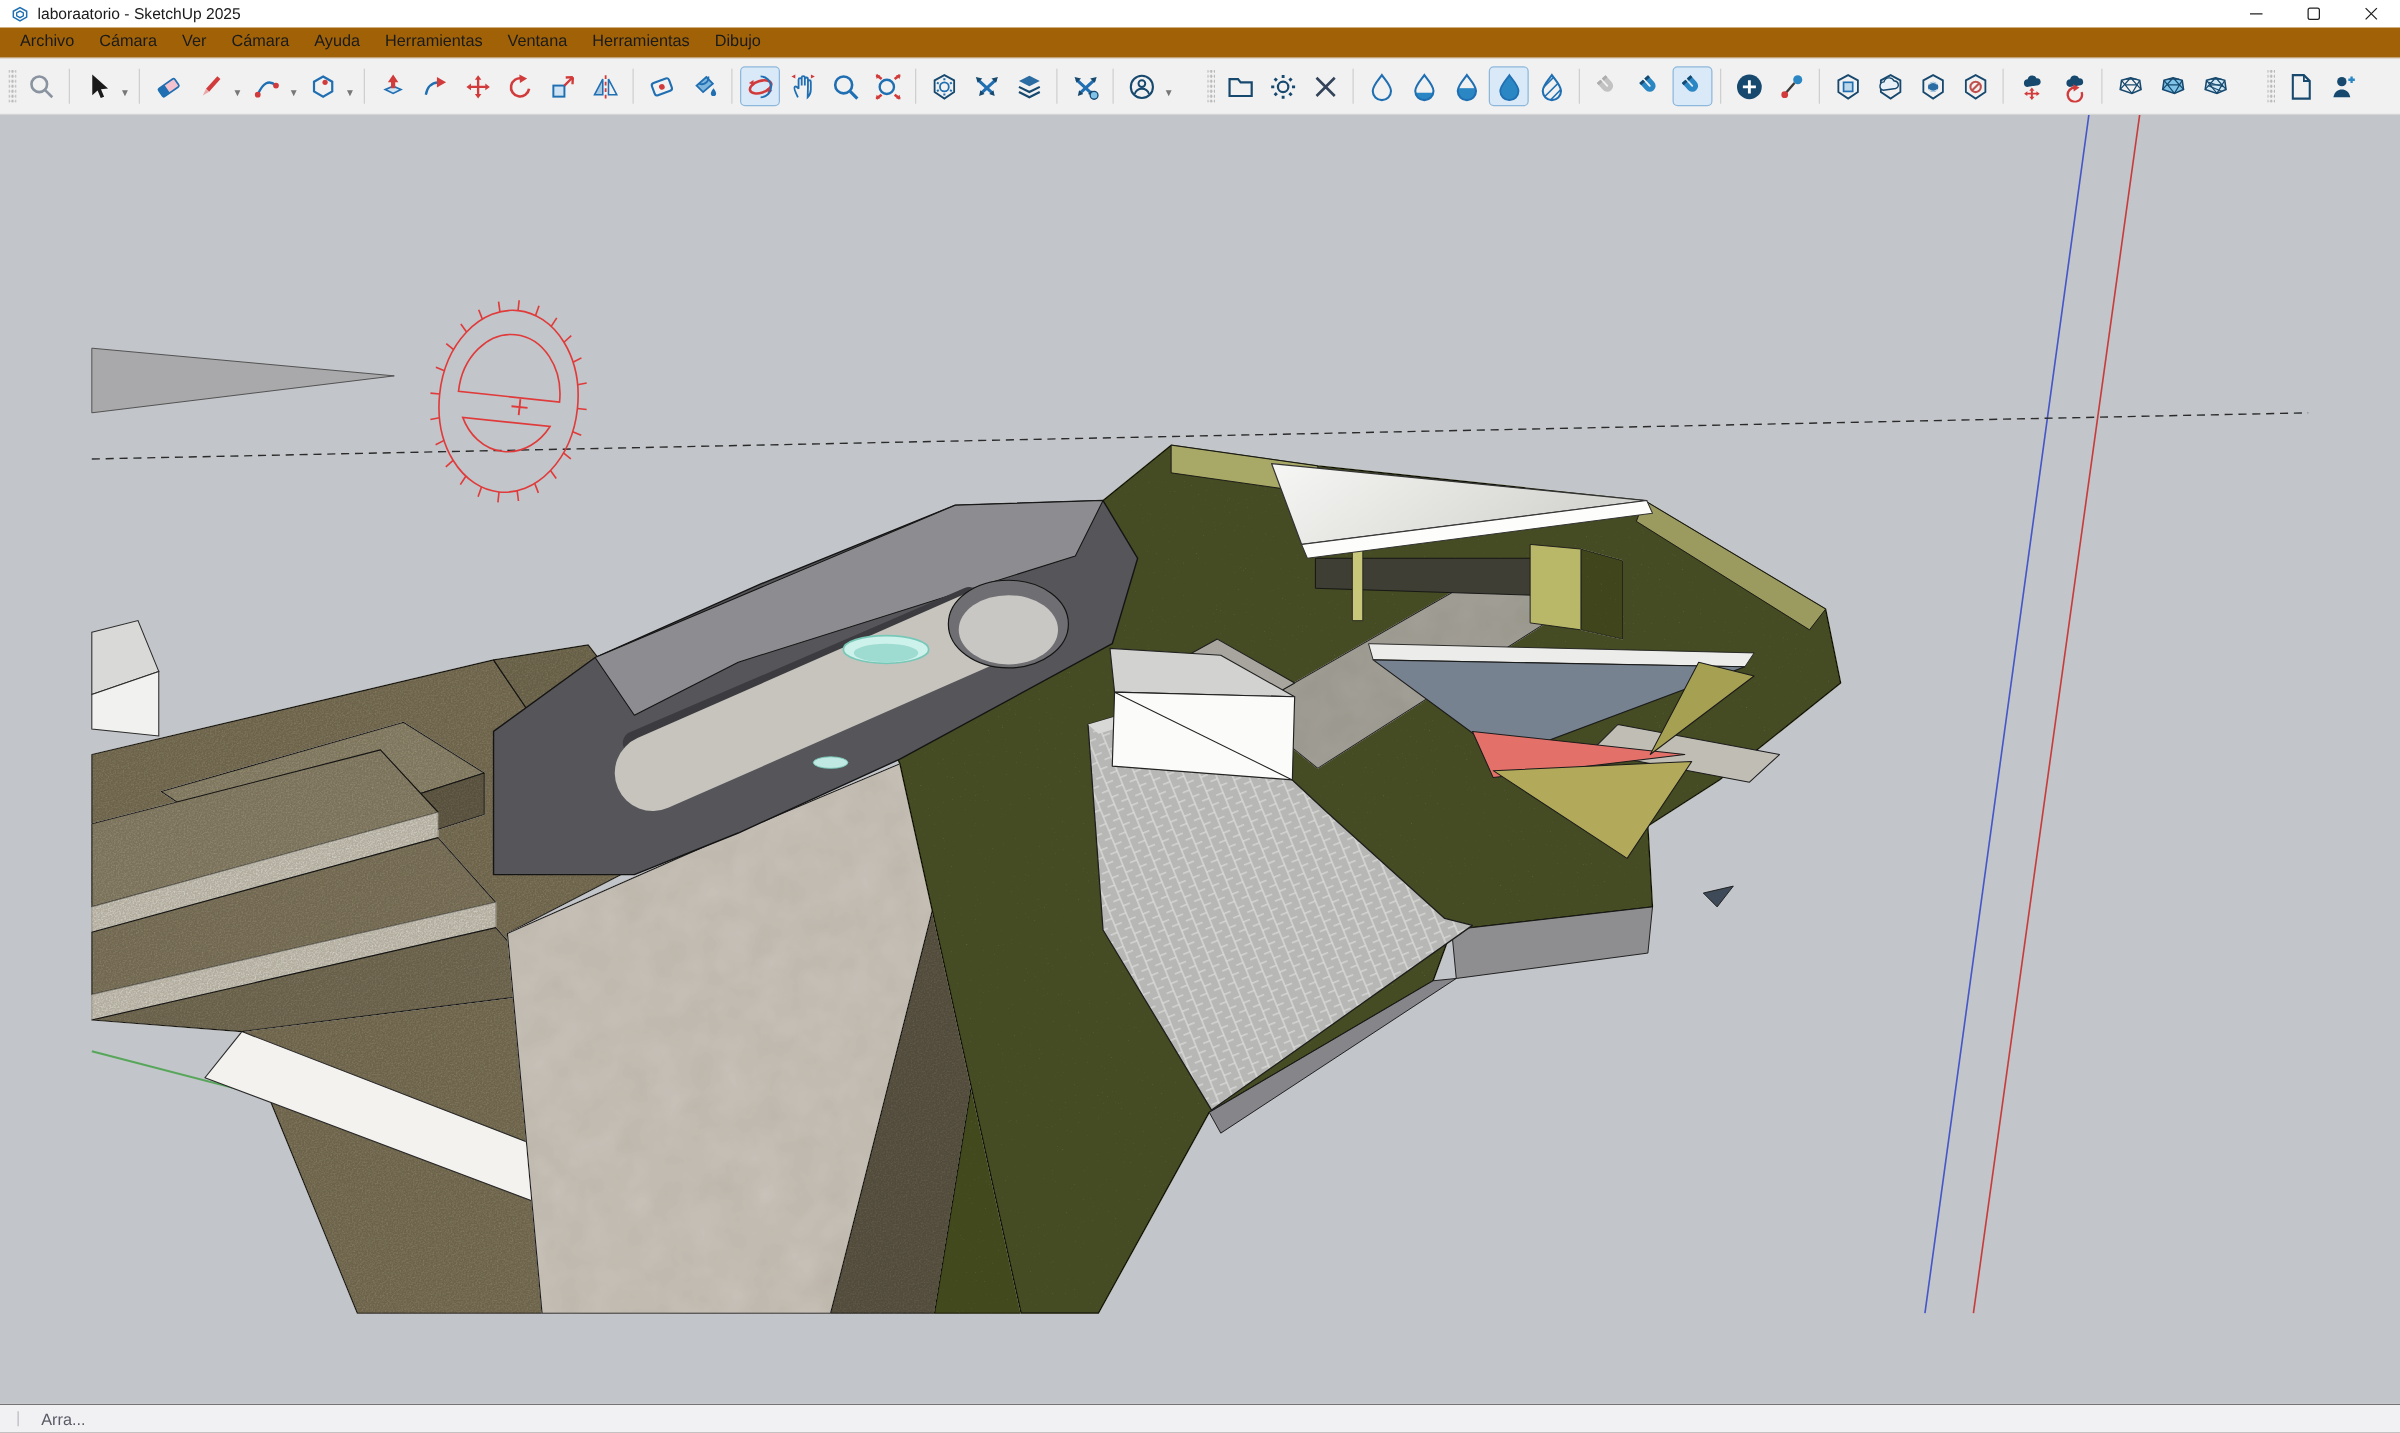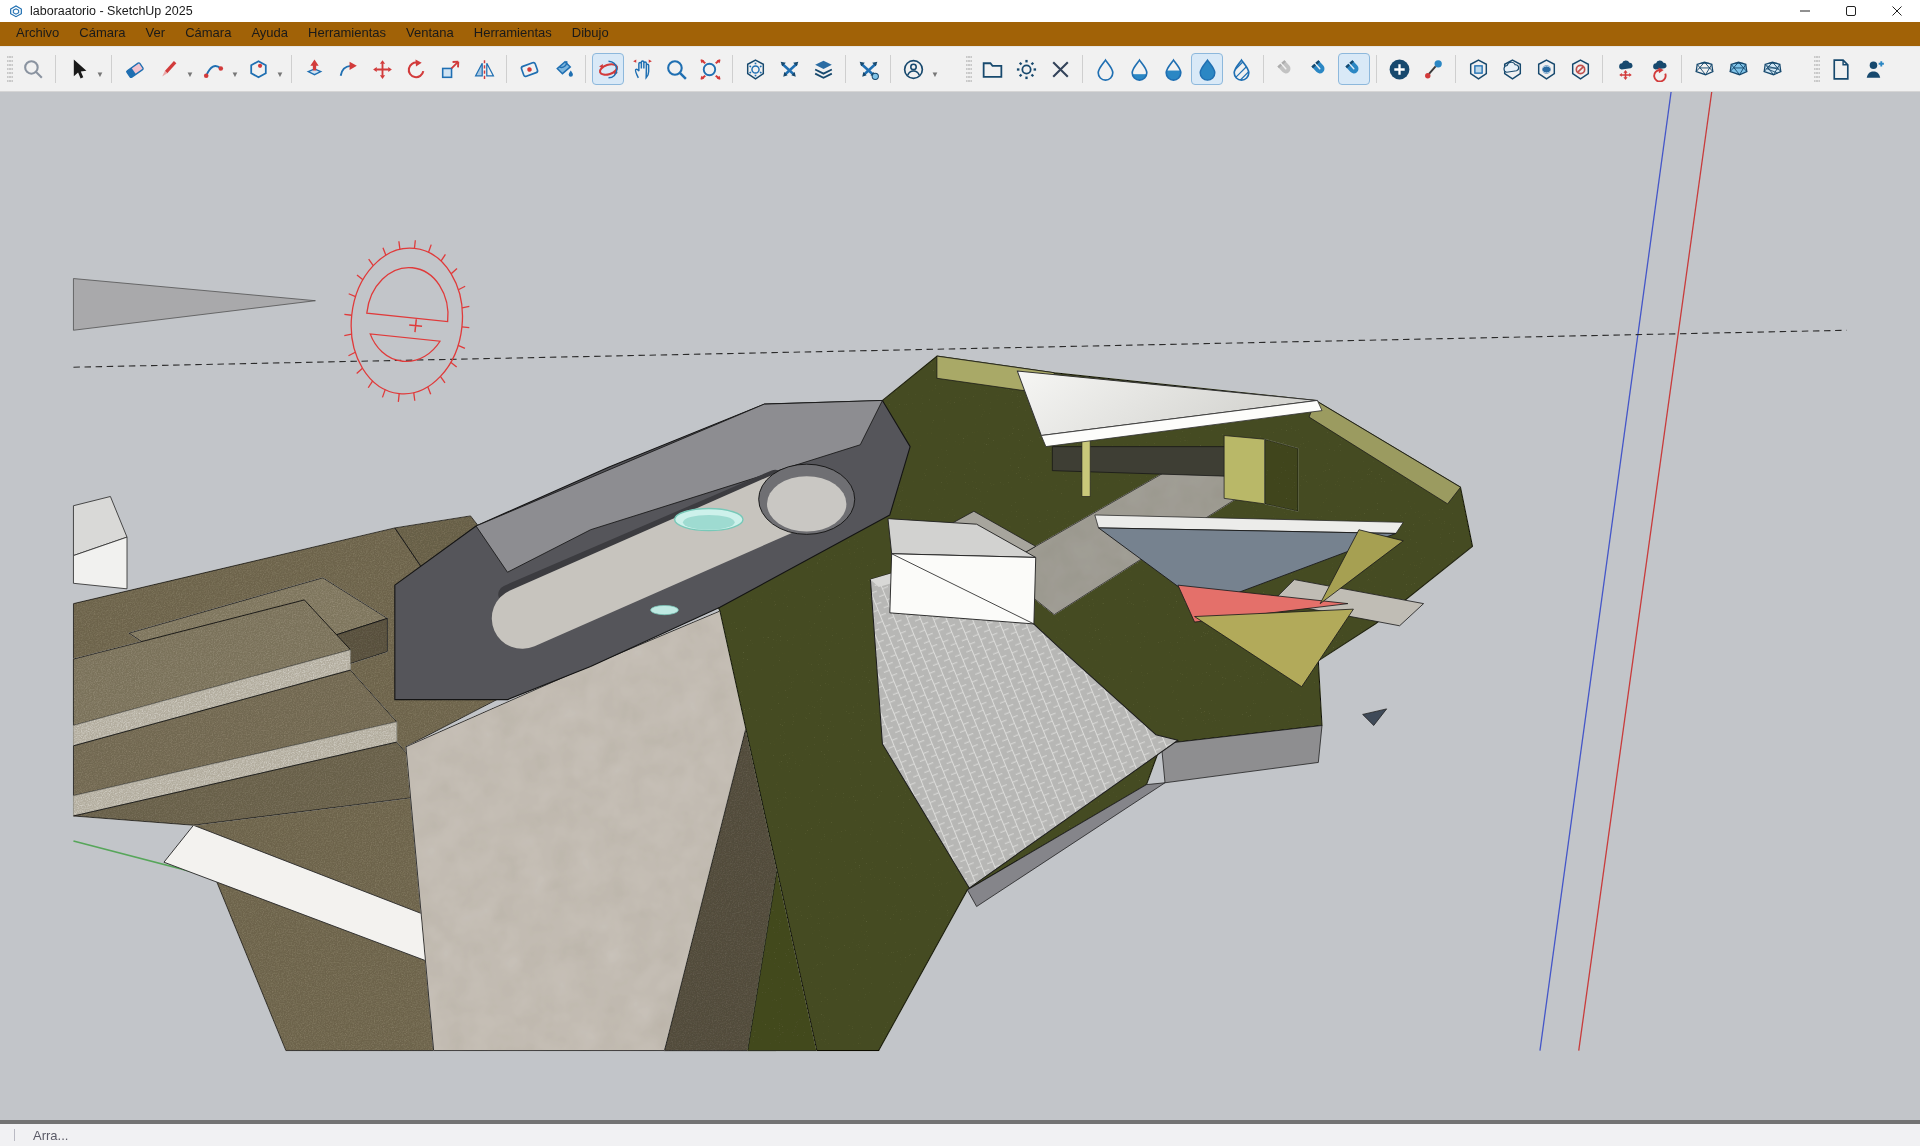--- a/index.html
+++ b/index.html
@@ -26,21 +26,21 @@
   .tb-gap{width:22px;flex:0 0 auto;}
   .tb-btn{width:32px;height:32px;border:1px solid transparent;background:transparent;border-radius:4px;
           display:flex;align-items:center;justify-content:center;padding:0;margin:0 1px;position:relative;}
   .tb-btn svg{width:25px;height:25px;display:block;}
   .tb-btn.active{background:#d9e9f7;border-color:#8db8dc;}
   .tb-btn.disabled svg{opacity:.38;filter:grayscale(1);}
   .tb-caret{font-size:8px;color:#777;margin:10px 0 0 1px;width:10px;display:inline-block;flex:0 0 auto;}
   
   .canvas{flex:1 1 auto;position:relative;background:#c2c5c9;overflow:hidden;}
   .canvas svg{display:block;}
-  .statusbar{height:22px;background:#f1f1f3;border-top:4px solid #737373;display:flex;
+  .statusbar{height:22px;background:#f1f1f3;border-top:1px solid #737373;display:flex;
              align-items:center;flex:0 0 auto;}
   .status-grip{width:1px;height:12px;background:#b9b9c2;margin-left:14px;}
   .status-text{font-size:13px;color:#5a5a66;margin-left:18px;}
 </style>
 </head>
 <body>
 
 <div id="app">
 
   <div class="titlebar">

